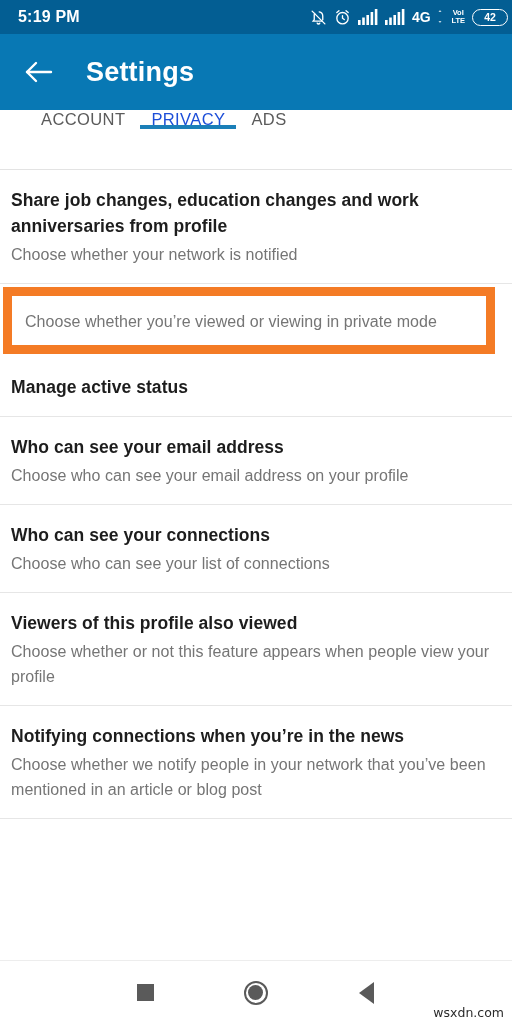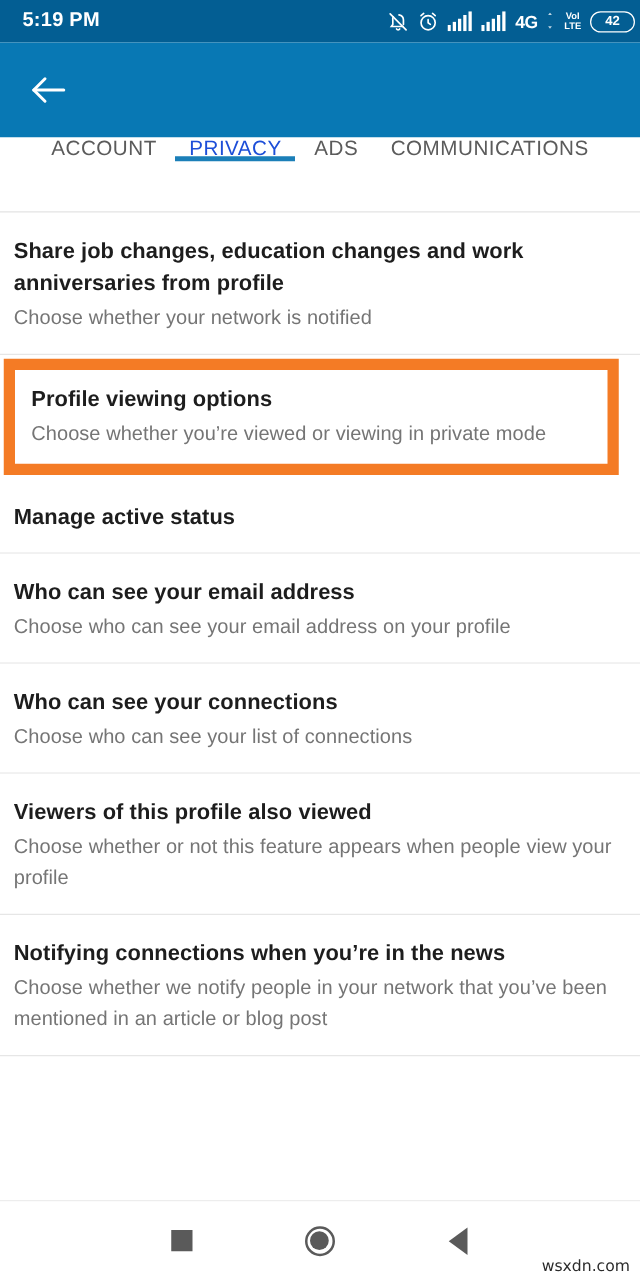--- a/index.html
+++ b/index.html
@@ -288,38 +288,37 @@
   </div>
 </div>
 
 <div class="app-bar">
   <div class="back-arrow">
     <svg width="30" height="26" viewBox="0 0 30 26" fill="none" stroke="#ffffff" stroke-width="2.4" stroke-linecap="round" stroke-linejoin="round">
       <line x1="27" y1="13" x2="3" y2="13"></line>
       <polyline points="12,4 3,13 12,22"></polyline>
     </svg>
   </div>
+  <div class="app-title">Settings</div>
 </div>
 
 <div class="tab-bar">
   <div class="tab">ACCOUNT</div>
   <div class="tab active">PRIVACY</div>
   <div class="tab">ADS</div>
-  <div class="tab">COMMUNICATIONS</div>
 </div>
 
 <div class="settings-list">
 
   <div class="setting-item">
     <div class="setting-title">Share job changes, education changes and work anniversaries from profile</div>
     <div class="setting-sub">Choose whether your network is notified</div>
   </div>
 
   <div class="setting-item highlighted">
-    <div class="setting-title">Profile viewing options</div>
     <div class="setting-sub">Choose whether you’re viewed or viewing in private mode</div>
   </div>
 
   <div class="setting-item">
     <div class="setting-title">Manage active status</div>
   </div>
 
   <div class="setting-item">
     <div class="setting-title">Who can see your email address</div>
     <div class="setting-sub">Choose who can see your email address on your profile</div>

